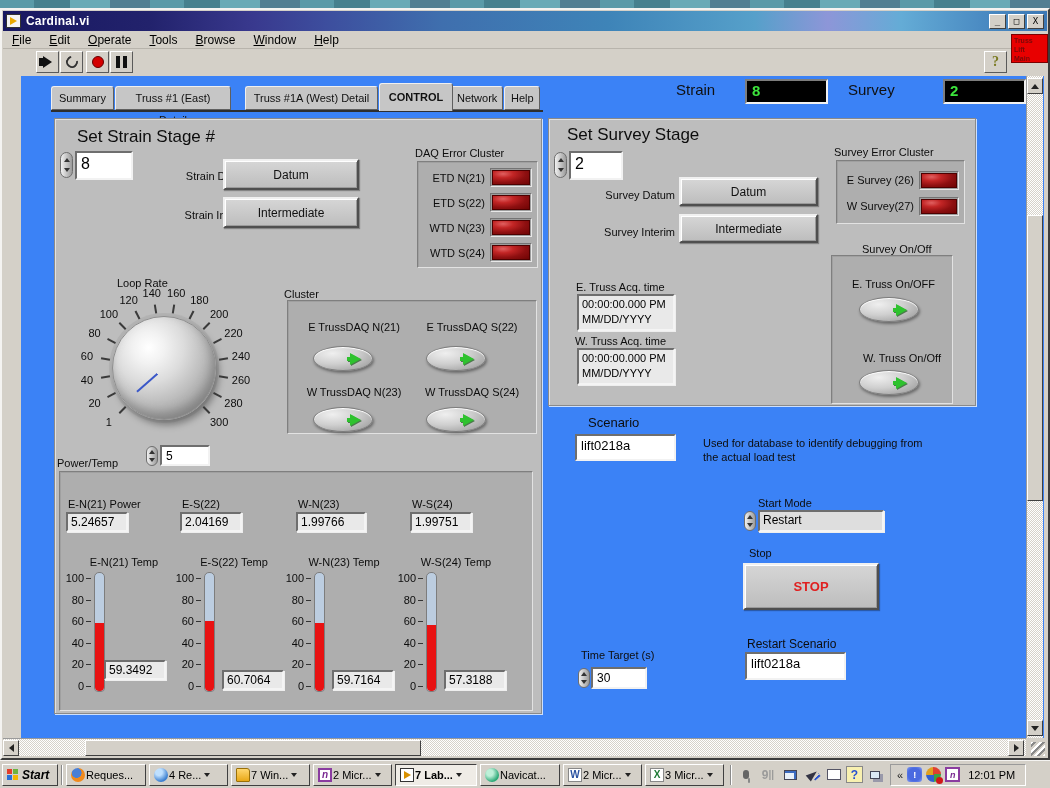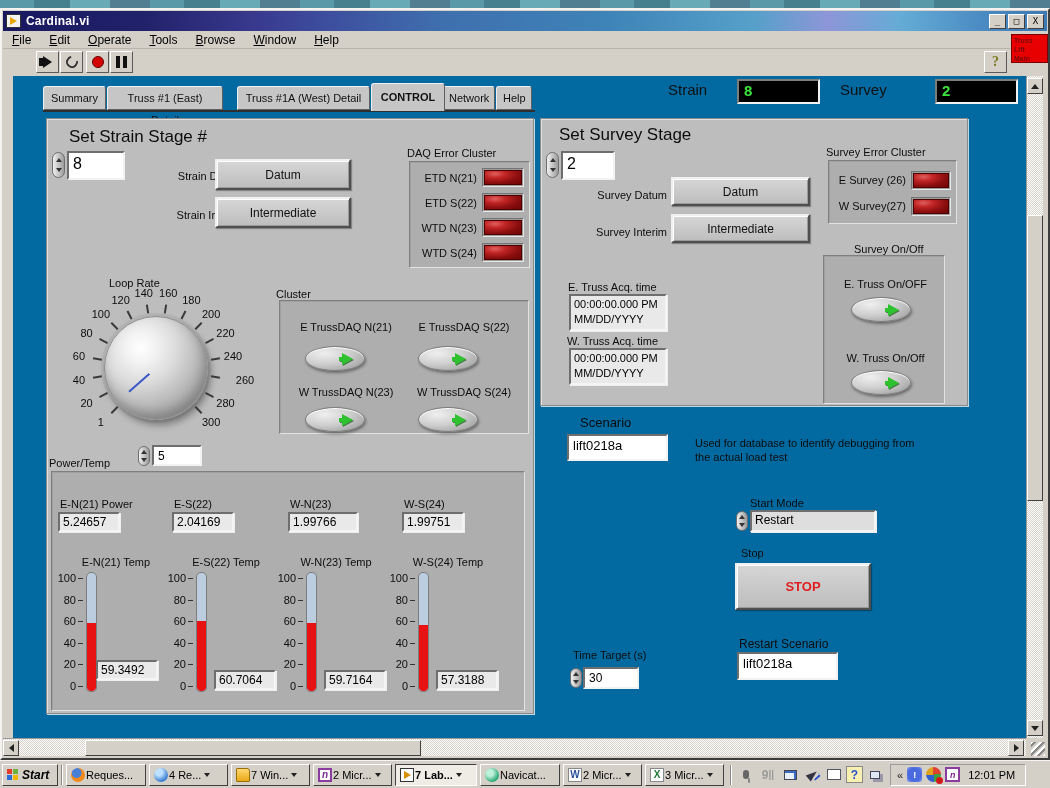--- a/index.html
+++ b/index.html
@@ -27,21 +27,21 @@
   .run-arrow{width:0;height:0;border-left:9px solid #111;border-top:6px solid transparent;border-bottom:6px solid transparent;position:relative}
   .run-arrow::before{content:"";position:absolute;left:-13px;top:-4px;width:4px;height:8px;background:#111}
   .loop-ico{width:12px;height:12px;border:2px solid #333;border-radius:50%;border-top-color:transparent;transform:rotate(35deg)}
   .abort-ico{width:12px;height:12px;border-radius:50%;background:#d40000;border:1px solid #600}
   .pause-ico{display:flex;gap:3px}.pause-ico i{display:block;width:4px;height:12px;background:#111}
   .help-btn{position:absolute;left:981px;top:2px;width:23px;height:22px;background:#d4d0c8;border:1px solid;border-color:#fff #5a5a5a #5a5a5a #fff;
     color:#7a7a20;font-weight:bold;font-size:14px;text-align:center;line-height:20px;font-family:"Liberation Serif",serif}
   .vi-badge{position:absolute;left:1008px;top:-15px;width:37px;height:29px;background:#e80000;border:1px solid #7a0000;
     color:#7a0808;font-size:7px;line-height:9px;padding:1px 2px;font-weight:bold}
   
-  .content{position:absolute;left:13px;top:76px;width:1023px;height:662px;background:#0369a1;overflow:hidden}
+  .content{position:absolute;left:21px;top:76px;width:1023px;height:662px;background:#3b82f6;overflow:hidden}
   
   .tab{position:absolute;top:10px;height:24px;background:#c6c6c6;border:1px solid;border-color:#efefef #5f5f5f #5f5f5f #efefef;
     border-radius:3px 3px 0 0;font-size:11px;color:#111;text-align:center;line-height:22px;padding:0 6px}
   .tab.active{top:7px;height:28px;font-weight:bold;border-bottom:none;background:#c6c6c6;z-index:3;line-height:26px}
   .tabline{position:absolute;left:30px;top:34px;width:492px;height:2px;background:#2e2e2e}
   .lcd{background:#000;border:2px solid;border-color:#7d7d7d #f2f2f2 #f2f2f2 #7d7d7d;color:#3ce43c;font-size:15px;font-weight:bold;padding:1px 5px}
   .hdr-label{font-size:15px;color:#101010}
   
   .panelbox{position:absolute;background:#bdbdbd;border:1px solid #8a8a8a;box-shadow:1px 1px 0 rgba(255,255,255,.75),inset 1px 1px 0 rgba(255,255,255,.55)}
   .subbox{position:absolute;background:#aeaeae;border:1px solid;border-color:#7f7f7f #e2e2e2 #e2e2e2 #7f7f7f;box-shadow:inset 1px 1px 0 #a0a0a0}
@@ -249,21 +249,21 @@
           <span class="knob-lab" style="left: 112.202px; top: 24.9357px;">160</span>
           <span class="knob-tick" style="left: 105.386px; top: 39.7387px; transform: rotate(-81deg);"></span>
           <span class="knob-lab" style="left: 135.411px; top: 32.2835px;">180</span>
           <span class="knob-tick" style="left: 123.239px; top: 45.5396px; transform: rotate(-63deg);"></span>
           <span class="knob-lab" style="left: 155.154px; top: 46.2599px;">200</span>
           <span class="knob-tick" style="left: 138.426px; top: 56.5736px; transform: rotate(-45deg);"></span>
           <span class="knob-lab" style="left: 169.499px; top: 65.4967px;">220</span>
           <span class="knob-tick" style="left: 149.46px; top: 71.7606px; transform: rotate(-27deg);"></span>
           <span class="knob-lab" style="left: 177.04px; top: 88.111px;">240</span>
           <span class="knob-tick" style="left: 155.261px; top: 89.6139px; transform: rotate(-9deg);"></span>
-          <span class="knob-lab" style="left: 177.04px; top: 111.889px; margin-left: 12px;">260</span>
+          <span class="knob-lab" style="left: 177.04px; top: 111.889px;">260</span>
           <span class="knob-tick" style="left: 155.261px; top: 108.386px; transform: rotate(9deg);"></span>
           <span class="knob-lab" style="left: 169.499px; top: 134.503px;">280</span>
           <span class="knob-tick" style="left: 149.46px; top: 126.239px; transform: rotate(27deg);"></span>
           <span class="knob-lab" style="left: 155.154px; top: 153.74px;">300</span>
           <span class="knob-tick" style="left: 138.426px; top: 141.426px; transform: rotate(45deg);"></span>
         </div>
       <span class="spin small" style="left:91px;top:327px">
           <i class="up"></i>
           <i class="dn"></i>
         </span>
@@ -418,21 +418,21 @@
             </span>
         </div>
       </div>
 
       <span class="lab" style="left:313px;top:124px">Survey On/Off</span>
       <div class="subbox" style="left:282px;top:136px;width:122px;height:149px">
         <span class="lab" style="left:14px;top:22px;width:95px;text-align:center">E. Truss On/OFF</span>
         <span class="oval" style="left:27px;top:41px">
             <span class="arr"></span>
           </span>
-        <span class="lab" style="left:14px;top:96px;width:95px;text-align:center">W. Truss On/Off</span>
+        <span class="lab" style="left:14px;top:96px;width:95px;text-align:right">W. Truss On/Off</span>
         <span class="oval" style="left:27px;top:114px">
             <span class="arr"></span>
           </span>
       </div>
 
       <span class="lab" style="left:27px;top:162px">E. Truss Acq. time</span>
       <div class="ind" style="left:28px;top:175px;width:98px;height:37px;font-size:11px;line-height:15px">
         <span>00:00:00.000 PM</span><br>
         <span>MM/DD/YYYY</span>
       </div>

